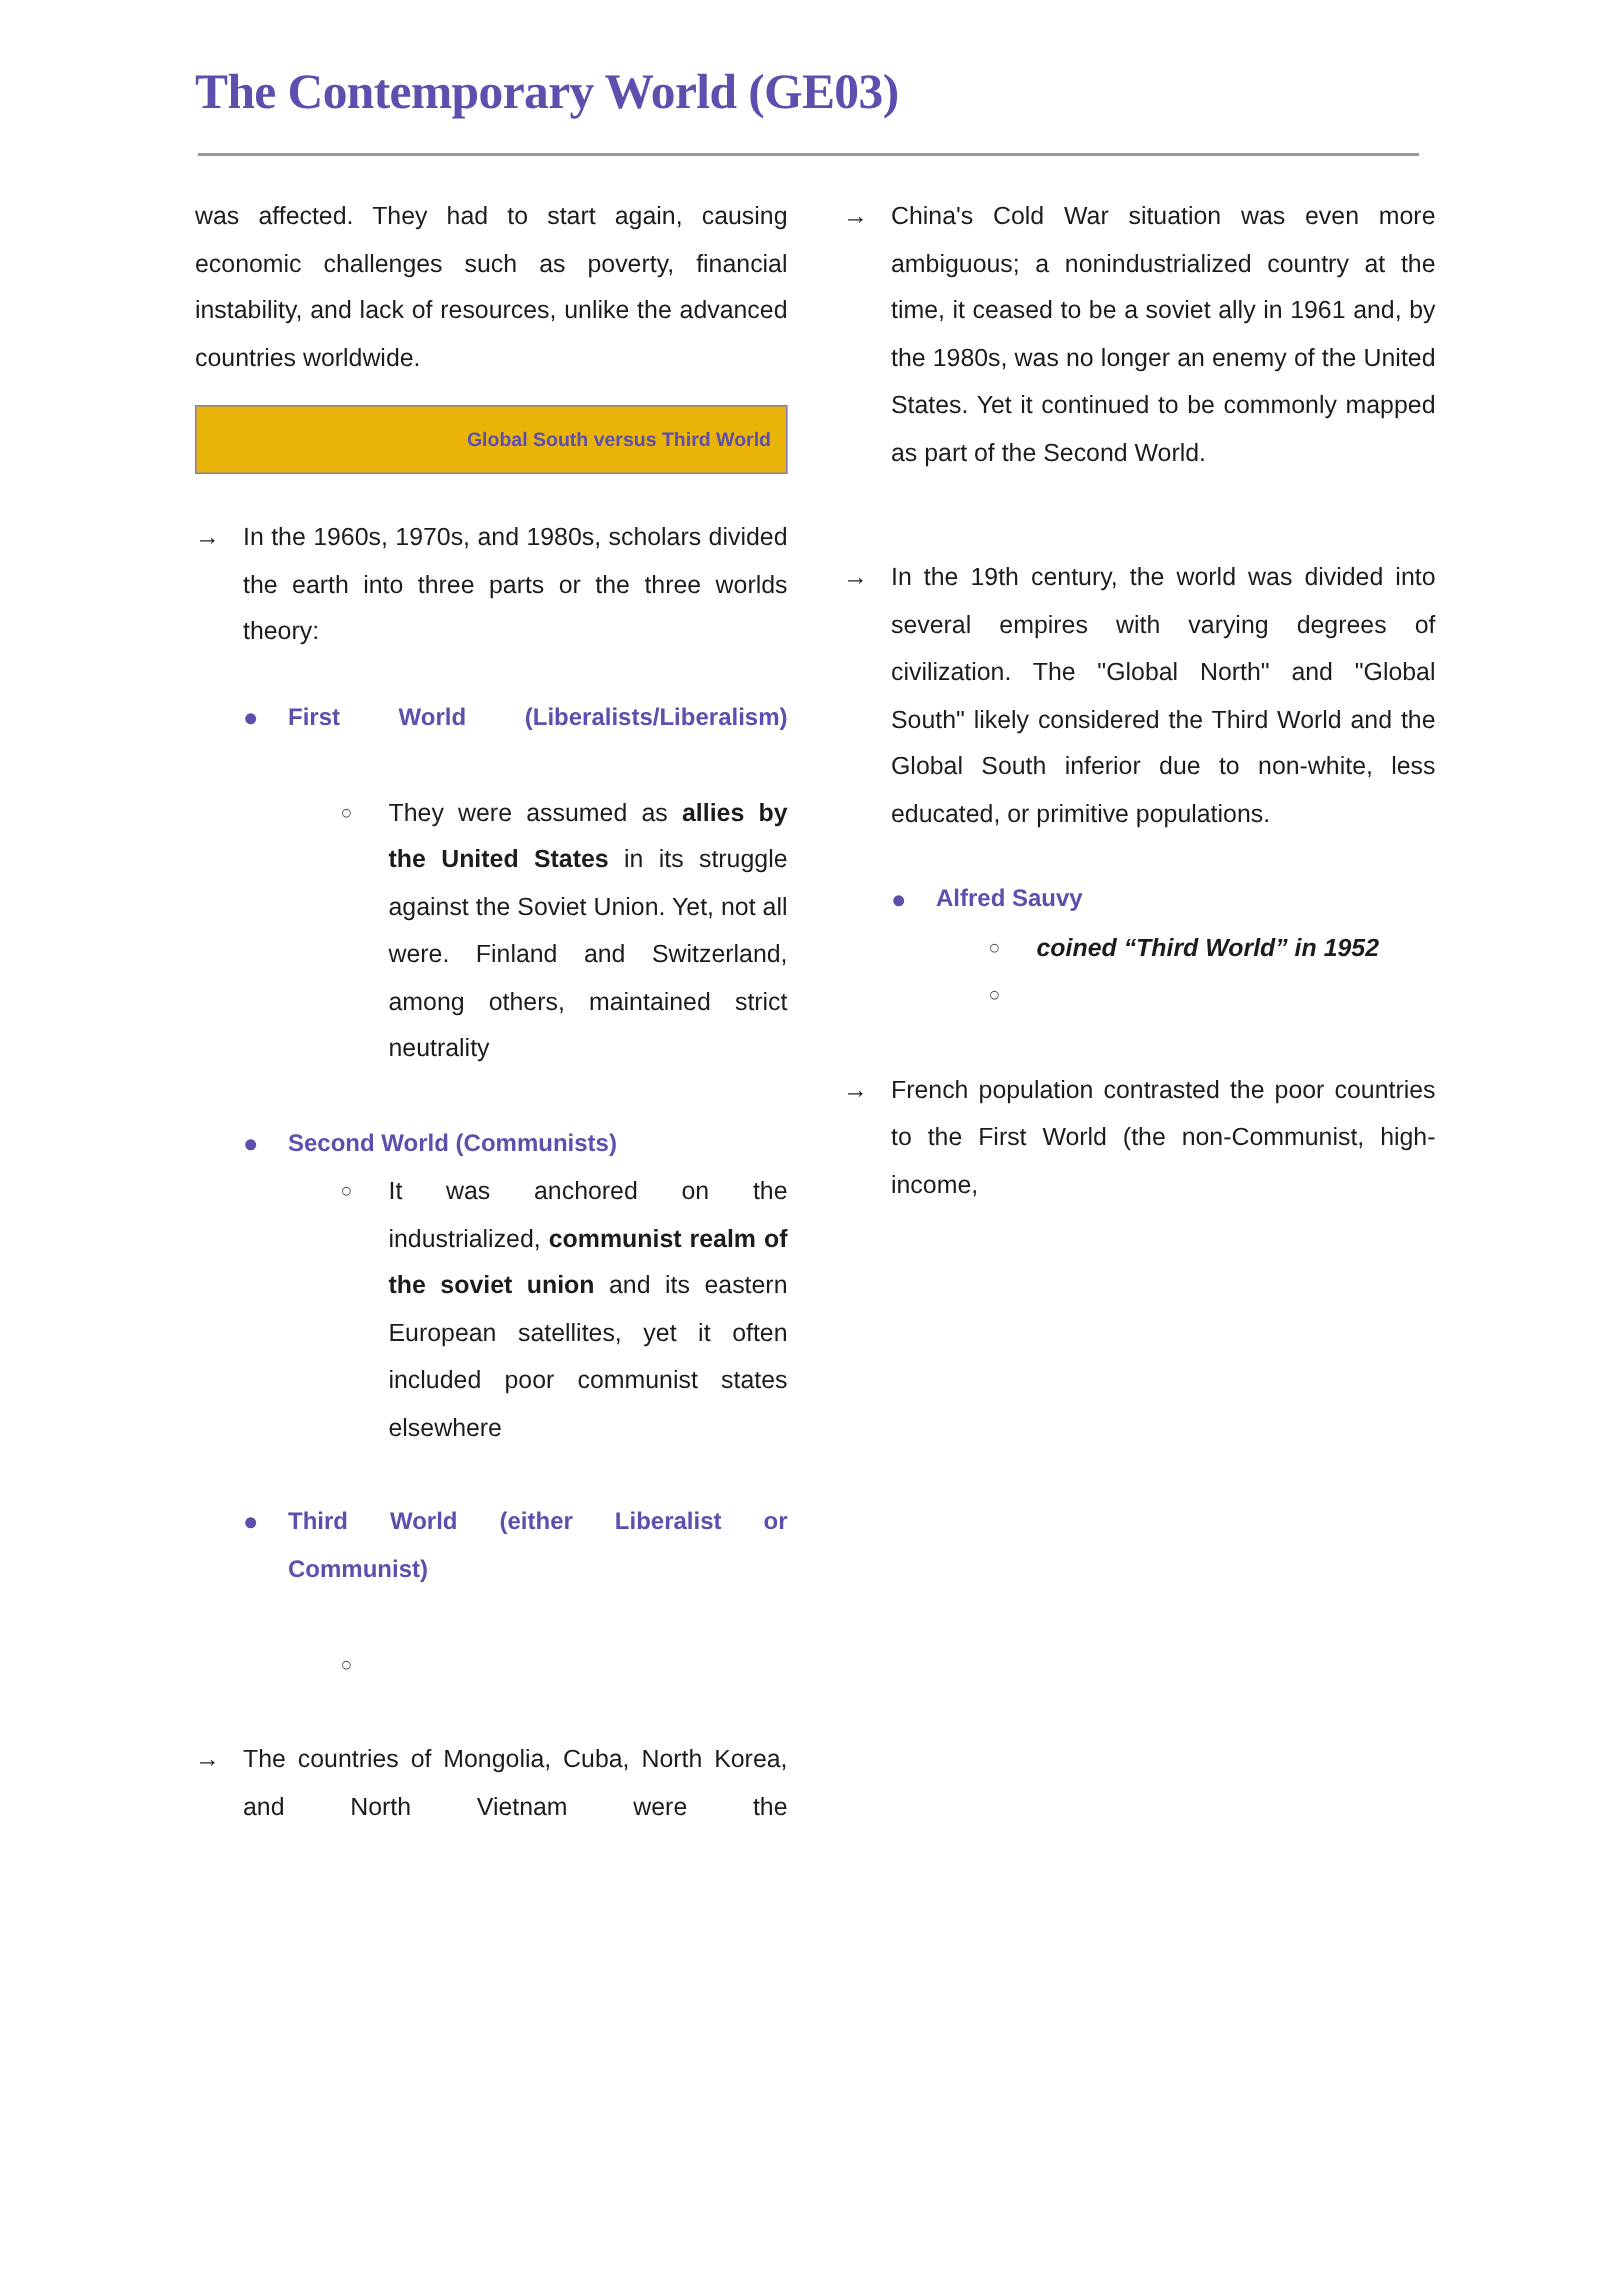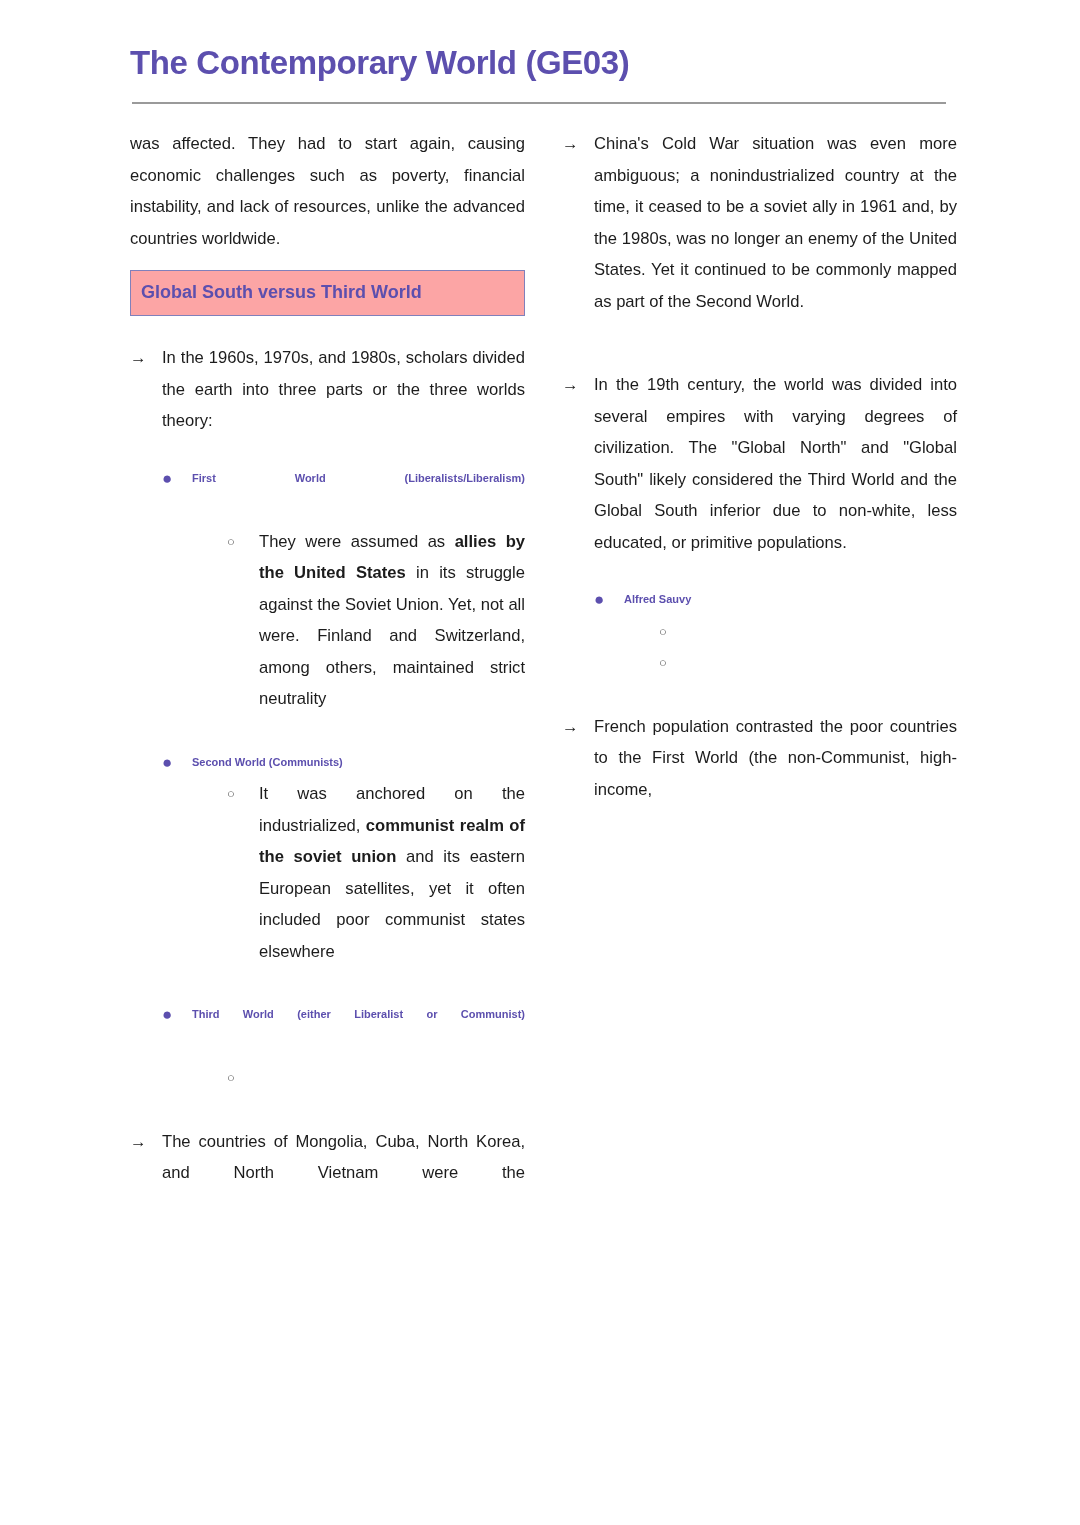--- a/index.html
+++ b/index.html
@@ -24,20 +24,21 @@
   
   .doc-title {
     position: absolute;
     left: 130px;
     top: 44px;
     font-size: 33px;
     font-weight: bold;
     color: #5c4fae;
     letter-spacing: -0.4px;
     white-space: nowrap;
+    font-family: Liberation Serif, serif;
   }
   .title-rule {
     position: absolute;
     left: 132px;
     top: 102px;
     width: 814px;
     height: 2px;
     background: #9a9a9a;
   }
   
@@ -59,24 +60,24 @@
     line-height: 31.5px;
     text-align: justify;
     text-justify: inter-word;
     color: #1c1c1c;
   }
   .plain-block { margin-bottom: 22px; }
 
   
   .section-box {
     border: 1.6px solid #8080bb;
-    background: #fca5a5;
+    background: #eab308;
     padding: 8px 10px 9px 10px;
-    text-align: left;
-    font-size: 18px;
+    text-align: right;
+    font-size: 13px;
     font-weight: bold;
     color: #5c4fae;
     line-height: 27px;
     box-sizing: border-box;
   }
 
   
   .arrow-item {
     display: flex;
     align-items: flex-start;
@@ -116,21 +117,21 @@
   .b1-dot {
     flex: 0 0 auto;
     width: 30px;
     font-size: 17px;
     line-height: 31.5px;
     color: #5c4fae;
     text-align: left;
   }
   .b1-text {
     flex: 1 1 auto;
-    font-size: 11px;
+    font-size: 16px;
     line-height: 31.5px;
     font-weight: bold;
     color: #5c4fae;
     text-align: justify;
   }
   .b1-text::after {
     content: "";
     display: inline-block;
     width: 100%;
   }
@@ -261,20 +262,21 @@
 
       <div class="gap-md"></div>
 
       <div class="b1">
         <span class="b1-dot">●</span>
         <span class="b1-text nojust">Alfred Sauvy</span>
       </div>
 
       <div class="b2">
         <span class="b2-dot">○</span>
+        <span class="b2-text bii lastnat">coined “Third World” in 1952</span>
       </div>
 
       <div class="b2">
         <span class="b2-dot">○</span>
       </div>
 
       <div class="gap-lg"></div>
 
       <div class="arrow-item">
         <span class="arrow-glyph">→</span>

